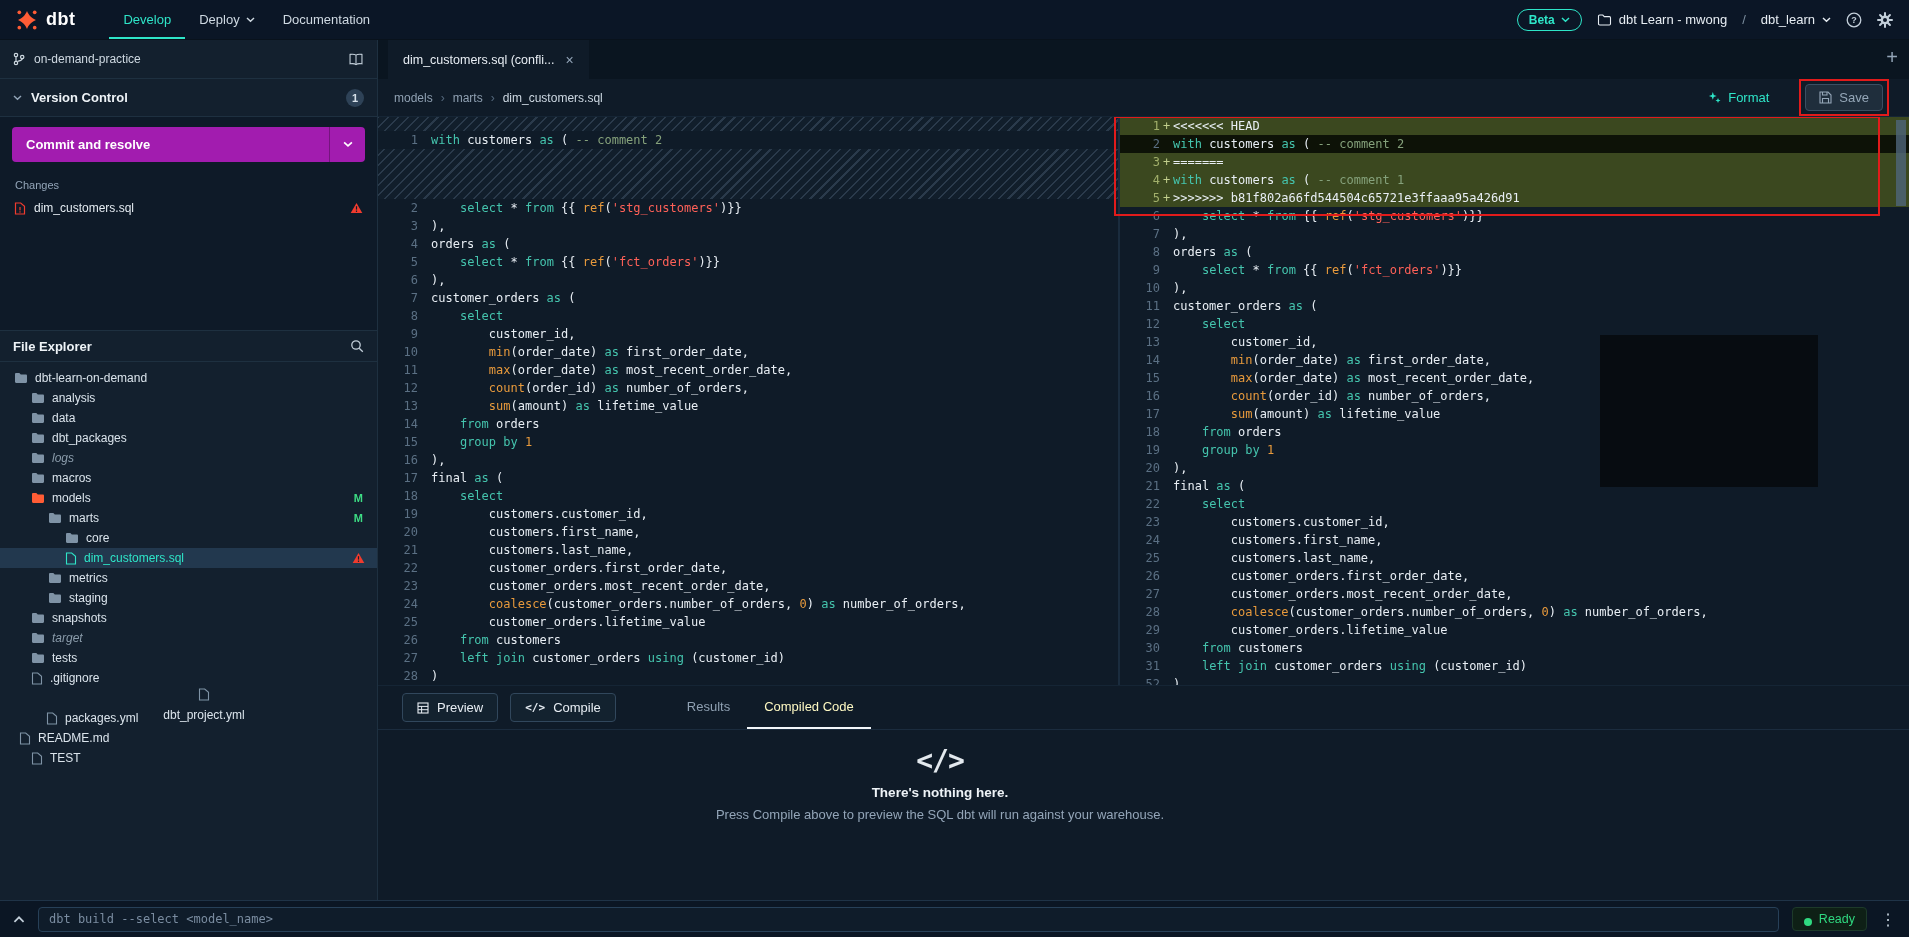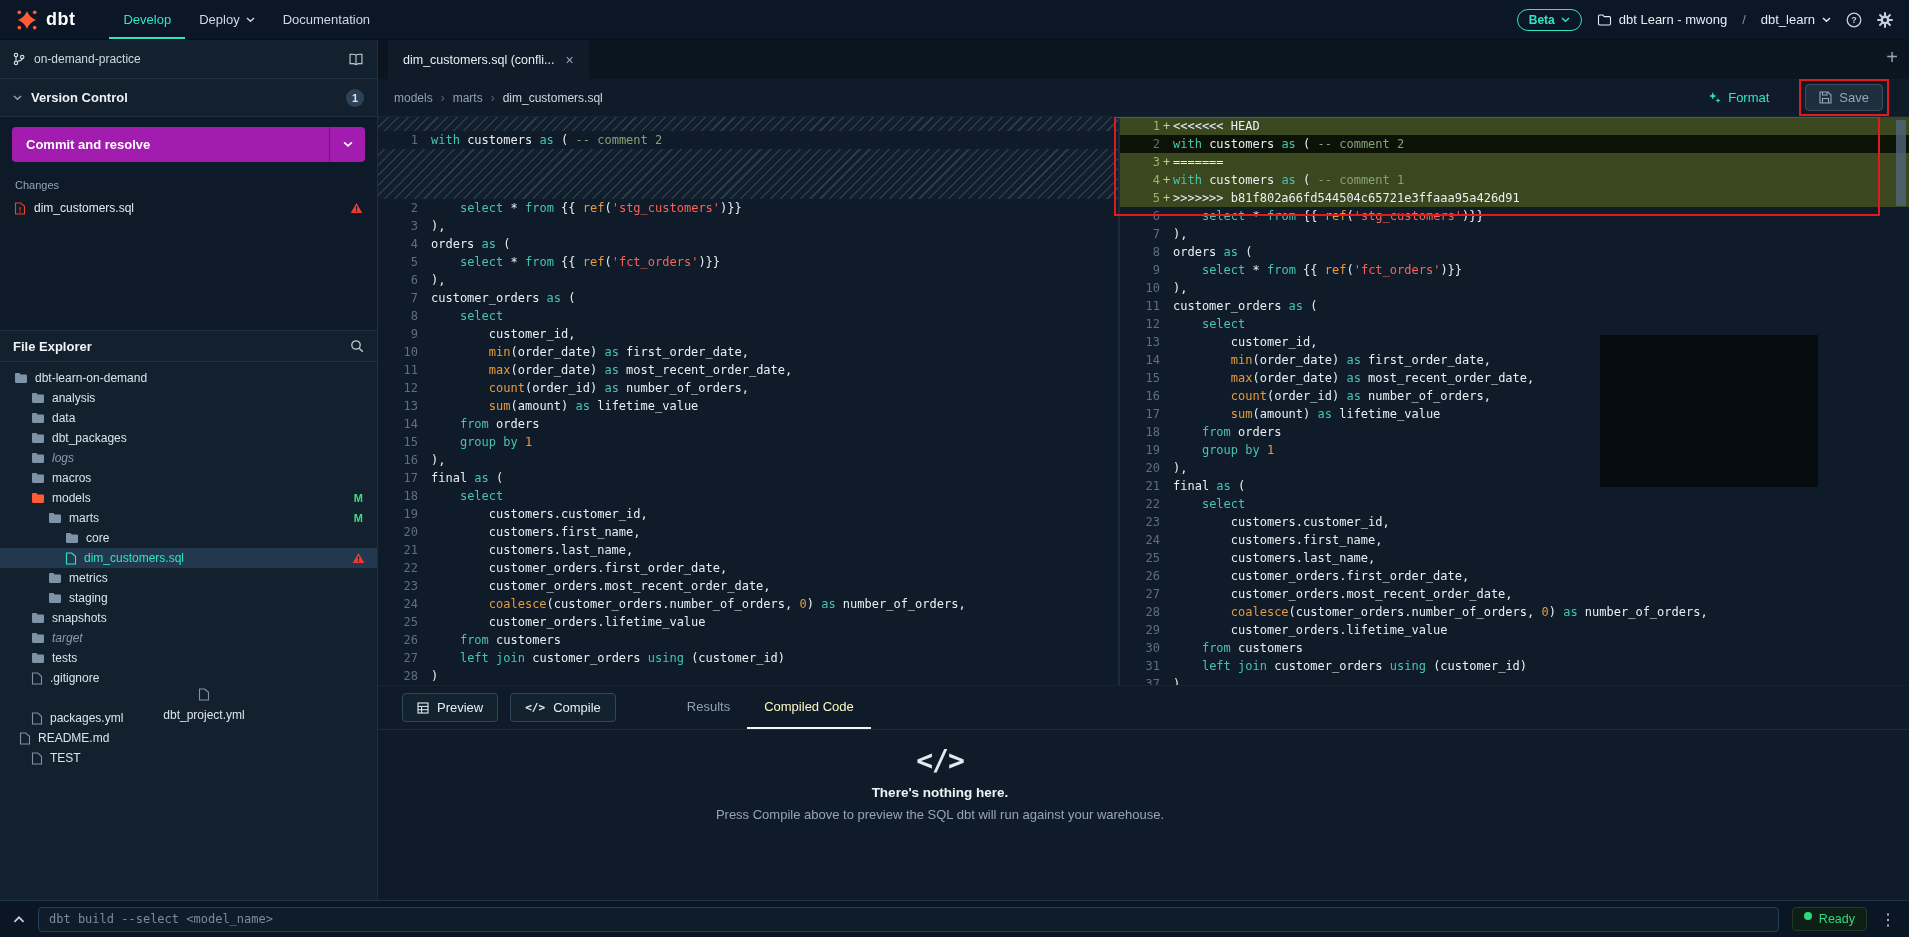--- a/index.html
+++ b/index.html
@@ -93,21 +93,21 @@
   .results-empty{flex:1;position:relative;background:#0f1b28}
   .empty-block{position:absolute;left:562px;top:14px;transform:translateX(-50%);text-align:center;width:640px}
   .empty-icon{font-family:"DejaVu Sans Mono",monospace;font-weight:bold;font-size:28px;color:#e3e9ee;letter-spacing:-1px}
   .empty-title{margin-top:8px;font-weight:bold;font-size:13.5px;color:#eef3f7}
   .empty-sub{margin-top:7px;font-size:13px;color:#93a5b8}
 
   
   .statusbar{height:37px;background:#0b1624;border-top:1px solid #1f3347;display:flex;align-items:center;padding:0 13px;gap:13px}
   .cmd-input{flex:1;height:25px;background:#0f1c2a;border:1px solid #274058;border-radius:4px;color:#cfd9e2;font-family:"DejaVu Sans Mono",monospace;font-size:12px;padding:0 10px;outline:none}
   .cmd-input::placeholder{color:#7a8ca0}
-  .ready{display:flex;align-items:flex-start;gap:7px;color:#2fd980;font-size:12.5px;background:#0e2016;border:1px solid #1d3a2a;border-radius:4px;padding:4px 11px}
+  .ready{display:flex;align-items:flex-end;gap:7px;color:#2fd980;font-size:12.5px;background:#0e2016;border:1px solid #1d3a2a;border-radius:4px;padding:4px 11px}
   .ready-dot{width:8px;height:8px;border-radius:50%;background:#2fd980}
   .kebab{color:#c3cfda;font-size:16px;cursor:pointer}
 </style>
 </head>
 <body>
 
 <div class="app">
 
   <header class="topbar">
     <div class="logo">
@@ -338,21 +338,21 @@
               <path d="M1.5 1h5.2L10.5 4.3V12h-9z" fill="none" stroke="currentColor" stroke-width="1.1"></path>
             </svg>
             <span class="tlabel">.gitignore</span>
           </div>
           <div class="tree-row" style="padding-left: 31px; flex-direction: column;">
             <svg class="ticon " width="12" height="13" viewBox="0 0 12 13">
               <path d="M1.5 1h5.2L10.5 4.3V12h-9z" fill="none" stroke="currentColor" stroke-width="1.1"></path>
             </svg>
             <span class="tlabel">dbt_project.yml</span>
           </div>
-          <div class="tree-row" style="padding-left: 31px;">
+          <div class="tree-row" style="padding-left: 46px;">
             <svg class="ticon " width="12" height="13" viewBox="0 0 12 13">
               <path d="M1.5 1h5.2L10.5 4.3V12h-9z" fill="none" stroke="currentColor" stroke-width="1.1"></path>
             </svg>
             <span class="tlabel">packages.yml</span>
           </div>
           <div class="tree-row" style="padding-left: 19px;">
             <svg class="ticon " width="12" height="13" viewBox="0 0 12 13">
               <path d="M1.5 1h5.2L10.5 4.3V12h-9z" fill="none" stroke="currentColor" stroke-width="1.1"></path>
             </svg>
             <span class="tlabel">README.md</span>
@@ -697,21 +697,21 @@
               <span class="ln">30</span>
               <span class="plus"></span>
               <pre class="ct">    <span class="kw">from</span> customers</pre>
             </div>
             <div class="crow">
               <span class="ln">31</span>
               <span class="plus"></span>
               <pre class="ct">    <span class="kw">left</span> <span class="kw">join</span> customer_orders <span class="kw">using</span> (customer_id)</pre>
             </div>
             <div class="crow">
-              <span class="ln">37</span>
+              <span class="ln">52</span>
               <span class="plus"></span>
               <pre class="ct">)</pre>
             </div>
           <div class="redaction"></div>
           <div class="scroll-thumb"></div>
         </div>
         <div class="conflict-box"></div>
       </div>
 
       <div class="results-toolbar">

